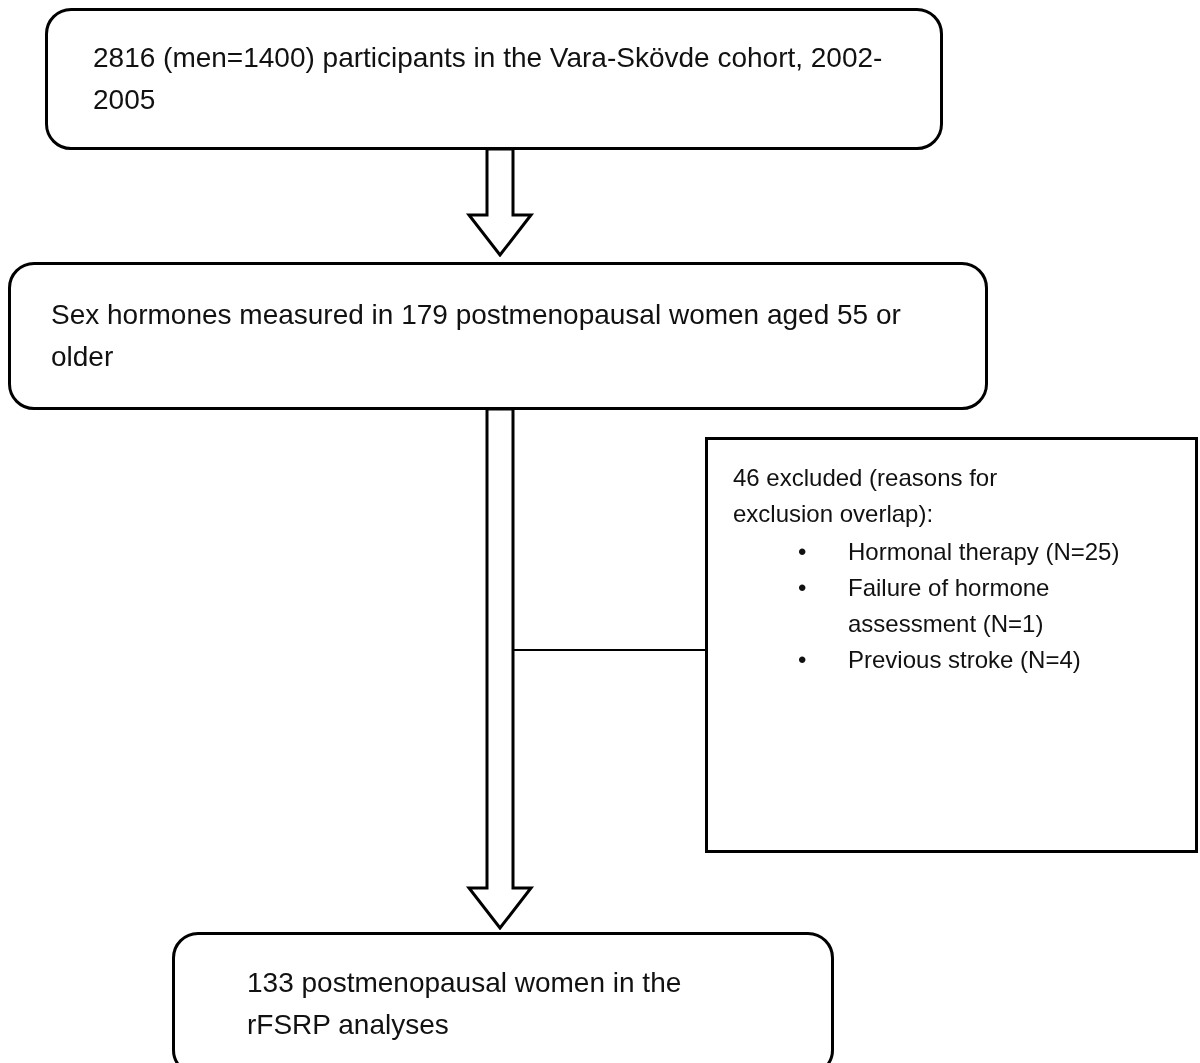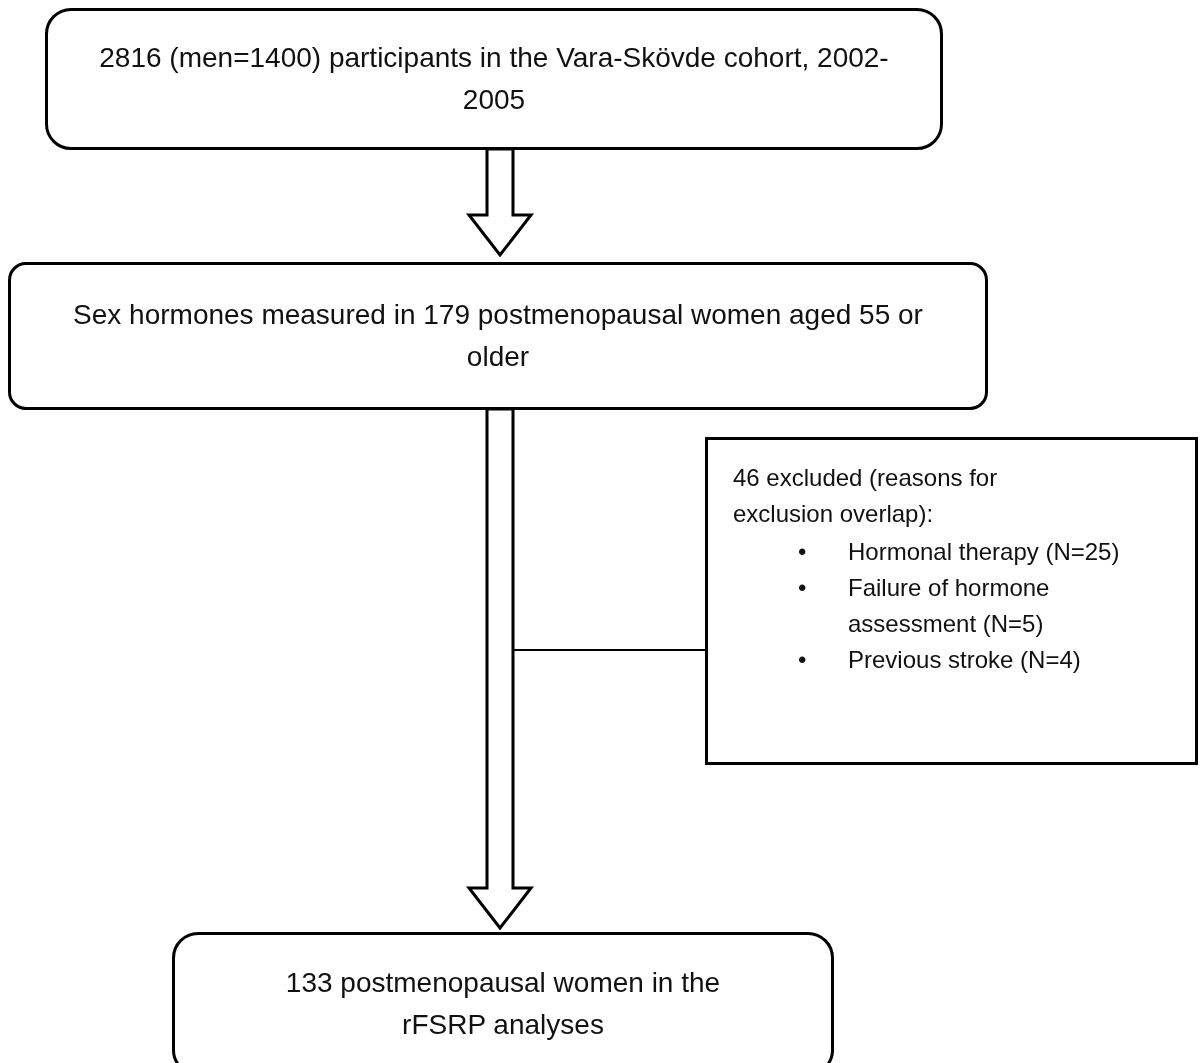--- a/index.html
+++ b/index.html
@@ -18,34 +18,34 @@
   }
   .rbox {
     position: absolute;
     box-sizing: border-box;
     border: 3px solid #000000;
     border-radius: 26px;
     background: #ffffff;
     display: flex;
     align-items: center;
     justify-content: center;
-    text-align: center;
+    text-align: left;
     font-size: 28px;
     line-height: 1.5;
   }
   .box-top    { left: 45px;  top: 8px;   width: 898px; height: 142px; padding: 4px 45px; }
-  .box-middle { left: 8px;   top: 262px; width: 980px; height: 148px; padding: 4px 40px; border-radius: 18px; }
+  .box-middle { left: 8px;   top: 262px; width: 980px; height: 148px; padding: 4px 40px; }
   .box-bottom { left: 172px; top: 932px; width: 662px; height: 144px; padding: 4px 72px; }
 
   .excl-box {
     position: absolute;
     left: 705px;
     top: 437px;
     width: 493px;
-    height: 328px;
+    height: 416px;
     box-sizing: border-box;
     border: 3px solid #000000;
     background: #ffffff;
     font-size: 24px;
     line-height: 1.5;
     padding: 20px 18px 0 25px;
   }
   .excl-heading {
     max-width: 340px;
   }
@@ -99,21 +99,21 @@
   <div class="connector"></div>
 
   <svg class="arrow-svg arrow-2" width="90" height="521" viewBox="0 0 90 521" aria-hidden="true">
     <path d="M32 0 L58 0 L58 479 L76 479 L45 519 L14 479 L32 479 Z" fill="#ffffff" stroke="#000000" stroke-width="3" stroke-linejoin="miter"></path>
   </svg>
 
   <div class="excl-box">
     <div class="excl-heading">46 excluded (reasons for exclusion overlap):</div>
     <ul class="excl-list">
       <li>Hormonal therapy (N=25)</li>
-      <li>Failure of hormone assessment (N=5)</li>
+      <li>Failure of hormone assessment (N=1)</li>
       <li>Previous stroke (N=4)</li>
     </ul>
   </div>
 
   <div class="rbox box-bottom">
     <span>133 postmenopausal women in the rFSRP analyses</span>
   </div>
 
 </div>
 

